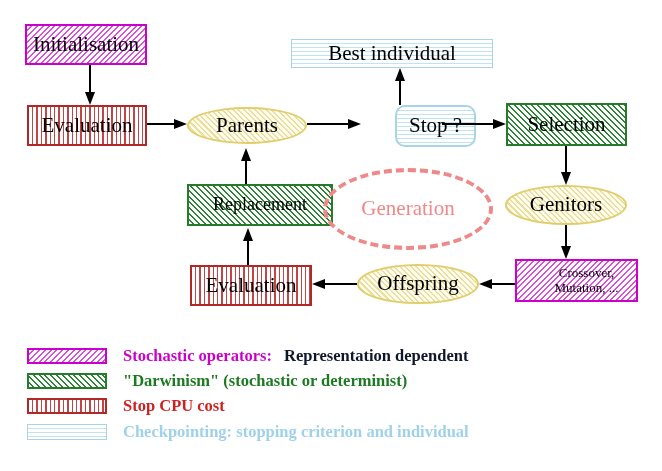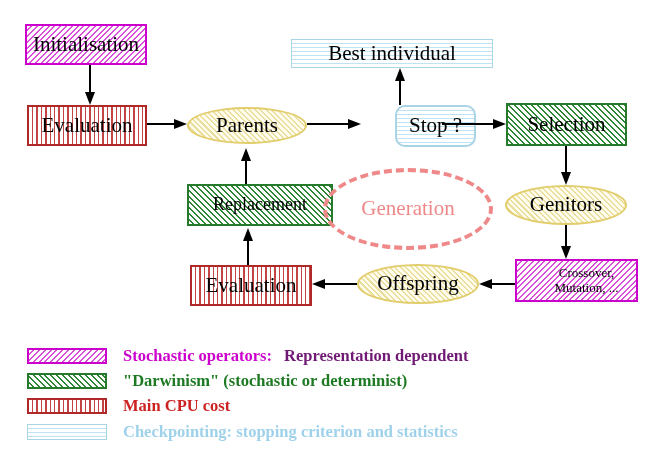--- a/index.html
+++ b/index.html
@@ -60,21 +60,21 @@
   
   .swatch { position: absolute; left: 27px; width: 80px; height: 16px; box-sizing: border-box; }
   .legend-label {
     position: absolute;
     left: 123px;
     font-size: 16.5px;
     font-weight: bold;
     white-space: nowrap;
   }
   .t-magenta { color: #cc00cc; }
-  .t-gold    { color: #701a75; }
+  .t-gold    { color: #0f172a; }
   .t-green   { color: #1d7a22; }
   .t-red     { color: #cc2222; }
   .t-blue    { color: #9fd2ea; }
 </style>
 </head>
 <body>
 
 <div id="canvas">
 
   <div class="node hatch-magenta" style="left:25px; top:24px; width:122px; height:41px;text-align:center;">
@@ -162,18 +162,18 @@
   <div class="swatch hatch-magenta" style="top:348px;"></div>
   <div class="legend-label" style="top:346px;">
     <span class="t-magenta">Stochastic operators:</span>
     <span class="t-gold" style="margin-left:8px;">Representation dependent</span>
   </div>
 
   <div class="swatch hatch-green" style="top:373px;"></div>
   <div class="legend-label t-green" style="top:371px;">"Darwinism" (stochastic or determinist)</div>
 
   <div class="swatch stripes-red" style="top:398px;"></div>
-  <div class="legend-label t-red" style="top:396px;">Main CPU cost</div>
+  <div class="legend-label t-red" style="top:396px;">Stop CPU cost</div>
 
   <div class="swatch stripes-blue" style="top:424px; border-width:1.5px;"></div>
-  <div class="legend-label t-blue" style="top:422px;">Checkpointing: stopping criterion and statistics</div>
+  <div class="legend-label t-blue" style="top:422px;">Checkpointing: stopping criterion and individual</div>
 
 </div>
 
 </body></html>

